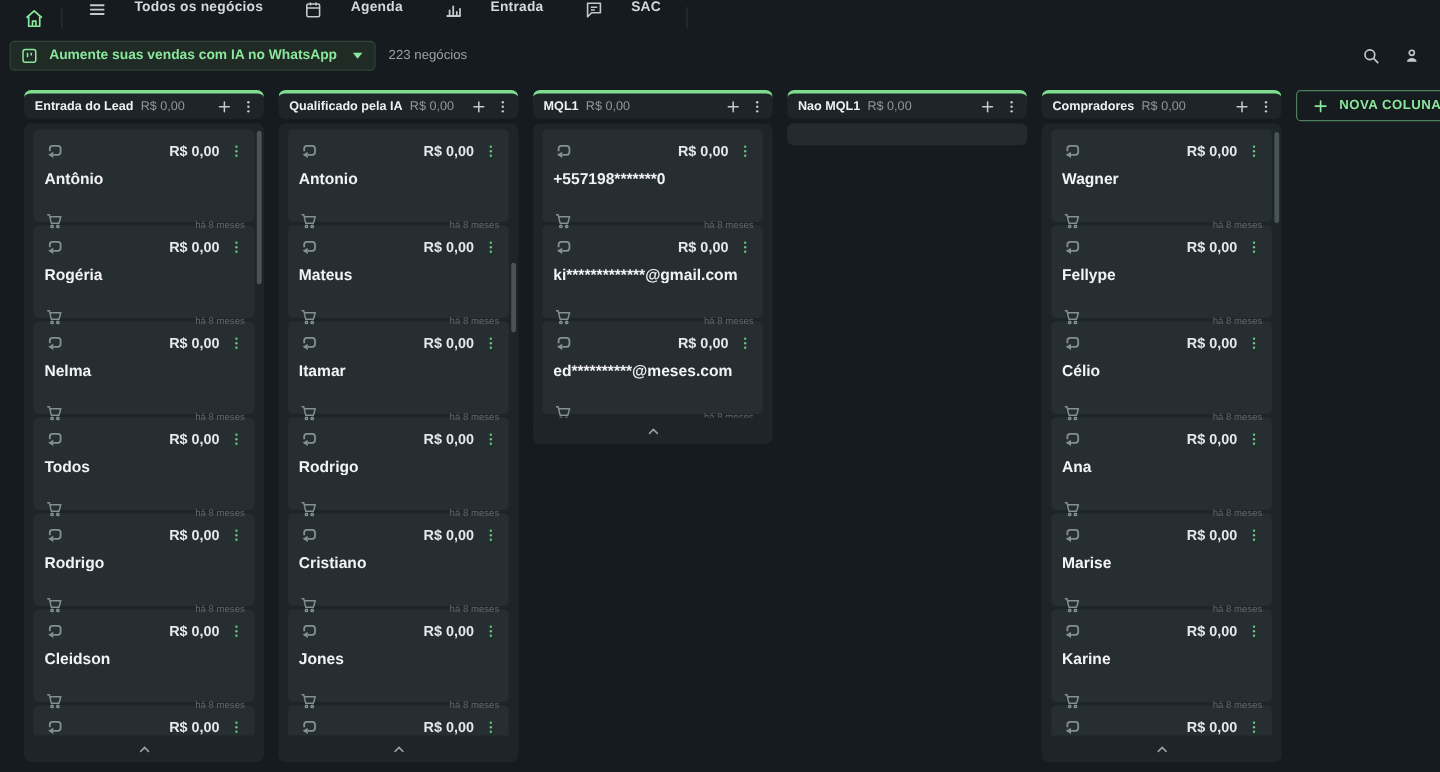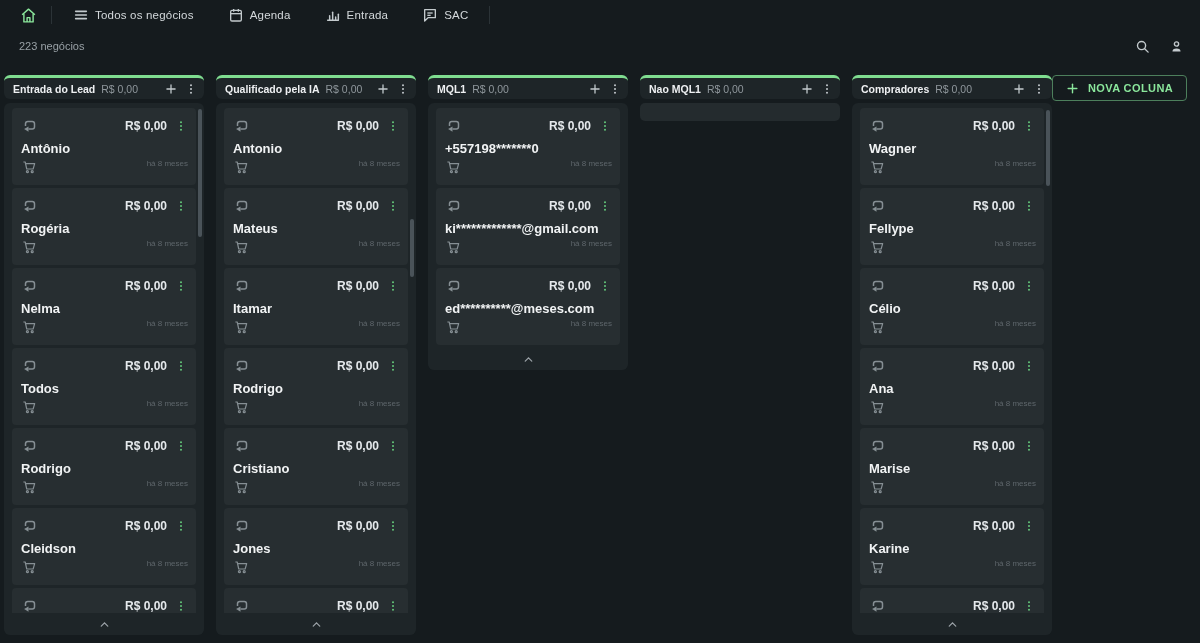--- a/index.html
+++ b/index.html
@@ -9,37 +9,37 @@
     font-family:"Liberation Sans", sans-serif;
     color:#e6e9eb;
   }
   svg { display:block; }
   .ic { color:#c3cacd; }
 
   
   .topnav { height:30px; display:flex; align-items:center; padding:0 10px; }
   .home-btn { display:flex; align-items:center; padding:0 10px; color:#8be79c; cursor:pointer; }
   .vdiv { width:1px; height:18px; background:#2b3337; margin:0 4px; }
-  .nav-item { display:flex; align-items:center; gap:6px; padding:0 17px; height:30px; cursor:pointer; }
+  .nav-item { display:flex; align-items:flex-start; gap:23px; padding:0 17px; height:30px; cursor:pointer;font-weight:bold; }
   .nav-item span.lbl { font-size:11.5px; color:#d3d8db; letter-spacing:.2px; }
 
   
   .filterbar { height:32px; display:flex; align-items:center; padding:0 10px 0 8px; }
   .pipeline {
     display:flex; align-items:center; gap:9px; height:25px; padding:0 10px 0 8px;
     background:#202b26; border:1px solid #31433a; border-radius:4px;
     color:#8be79c; font-size:11.5px; font-weight:bold; cursor:pointer; white-space:nowrap;
   }
   .caret { width:0; height:0; border-left:4px solid transparent; border-right:4px solid transparent; border-top:5px solid #8be79c; margin-left:4px; }
   .deal-count { margin-left:11px; font-size:11px; color:#98a0a5; }
   .fb-right { margin-left:auto; display:flex; align-items:center; gap:19px; padding-right:6px; }
   .fb-right .ic { cursor:pointer; }
 
   
-  .board { display:flex; align-items:flex-start; margin-top:13px; padding-left:4px; }
+  .board { display:flex; align-items:flex-start; gap:12px; margin-top:13px; padding-left:20px; }
   .column { width:200px; flex:0 0 auto; }
   .col-header {
     height:24px; background:#1e2528; border-radius:6px; border-top:3px solid #7fdd90;
     display:flex; align-items:center; padding:0 6px 0 9px; gap:6px;
   }
   .col-title { font-size:10.5px; font-weight:bold; color:#eef0f2; white-space:nowrap; }
   .col-value { font-size:10.5px; color:#8f979c; white-space:nowrap; }
   .col-sp { flex:1; }
   .col-body {
     margin-top:4px; background:#1e2528; border-radius:6px; position:relative;
@@ -49,21 +49,21 @@
 
   .card {
     background:#272e31; border-radius:4px; height:77px; margin-bottom:3px;
     padding:9px 8px 8px 9px; cursor:pointer;
   }
   .card-top { display:flex; align-items:center; }
   .card-value { margin-left:auto; font-size:12px; font-weight:bold; color:#e5e9ec; }
   .kebab { color:#64c97b; margin-left:7px; cursor:pointer; }
   .kebab.gray { color:#c3cacd; margin-left:0; }
   .card-name { margin-top:6px; font-size:13px; font-weight:bold; color:#f1f3f4; white-space:nowrap; overflow:hidden; }
-  .card-bottom { display:flex; align-items:flex-start; margin-top:3px; }
+  .card-bottom { display:flex; align-items:flex-end; margin-top:20px; }
   .card-age { margin-left:auto; font-size:8px; color:#5e666b; }
 
   .col-footer {
     position:absolute; left:0; right:0; bottom:0; height:22px; background:#1e2528;
     display:flex; align-items:center; justify-content:center; cursor:pointer;
     border-radius:0 0 6px 6px; color:#9aa1a6;
   }
   .thumb { position:absolute; right:2px; width:4px; border-radius:2px; background:#4a5359; }
 
   .new-col {
@@ -131,20 +131,31 @@
           <line x1="8" y1="9" x2="16" y2="9"></line>
           <line x1="8" y1="12.5" x2="13" y2="12.5"></line>
         </svg>
     </span>
     <span class="lbl">SAC</span>
   </div>
   <div class="vdiv"></div>
 </div>
 
 <div class="filterbar">
+  <div class="pipeline">
+    <span>
+      <svg width="15" height="15" viewBox="0 0 24 24" fill="none" stroke="currentColor" stroke-width="2">
+          <rect x="3.5" y="3.5" width="17" height="17" rx="3"></rect>
+          <line x1="9.5" y1="8" x2="9.5" y2="14"></line>
+          <line x1="14.5" y1="8" x2="14.5" y2="11.5"></line>
+        </svg>
+    </span>
+    <span>Aumente suas vendas com IA no WhatsApp</span>
+    <span class="caret"></span>
+  </div>
   <span class="deal-count">223 negócios</span>
   <div class="fb-right">
     <span class="ic">
       <svg width="15" height="15" viewBox="0 0 24 24" fill="none" stroke="currentColor" stroke-width="2.2" stroke-linecap="round">
           <circle cx="10.5" cy="10.5" r="6.5"></circle>
           <line x1="15.5" y1="15.5" x2="21" y2="21"></line>
         </svg>
     </span>
     <span class="ic">
       <svg width="15" height="15" viewBox="0 0 24 24" fill="none" stroke="currentColor" stroke-width="2.2">

